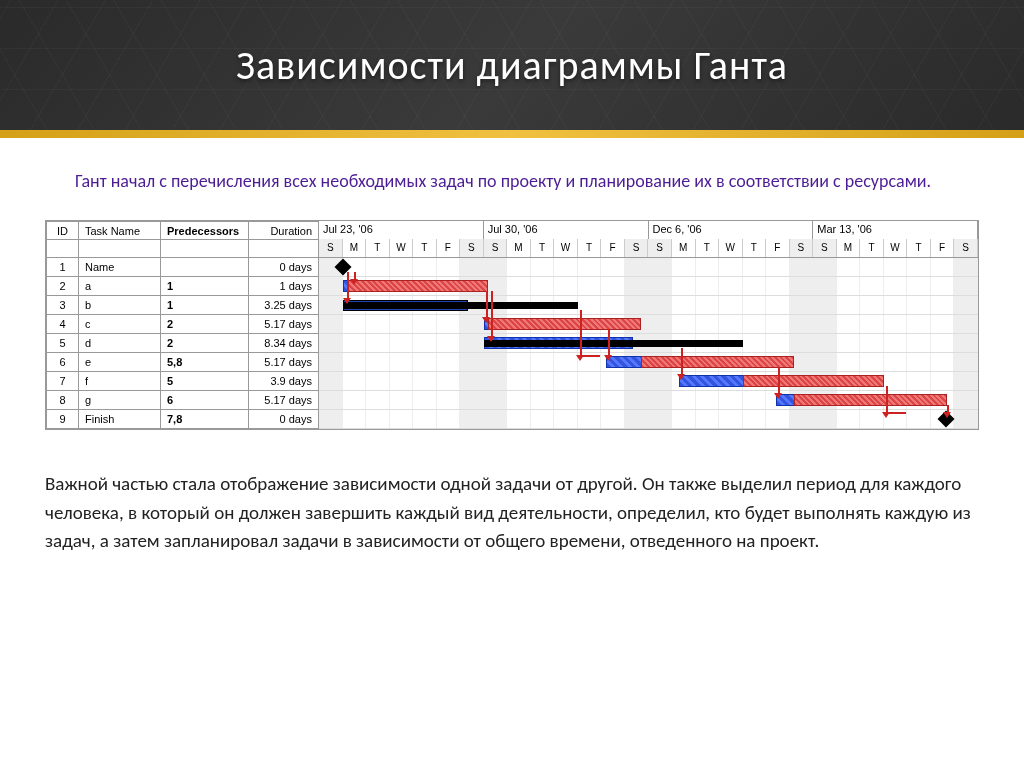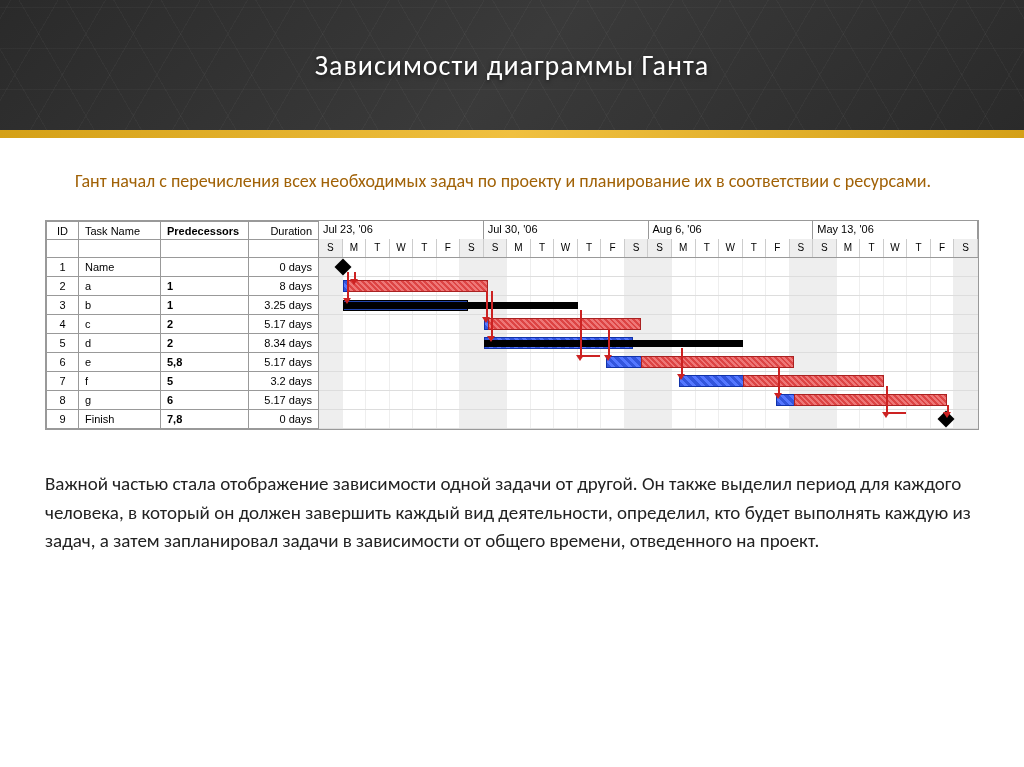--- a/index.html
+++ b/index.html
@@ -18,35 +18,35 @@
     content: '';
     position: absolute;
     inset: 0;
     background-image:
       repeating-linear-gradient(60deg, transparent, transparent 40px, rgba(255,255,255,0.03) 40px, rgba(255,255,255,0.03) 41px),
       repeating-linear-gradient(-60deg, transparent, transparent 40px, rgba(255,255,255,0.03) 40px, rgba(255,255,255,0.03) 41px),
       repeating-linear-gradient(0deg, transparent, transparent 40px, rgba(255,255,255,0.03) 40px, rgba(255,255,255,0.03) 41px);
   }
   .header h1 {
     color: #fff;
-    font-size: 28px;
+    font-size: 40px;
     font-weight: 400;
     text-shadow: 0 2px 4px rgba(0,0,0,0.5);
     z-index: 1;
     letter-spacing: 1px;
   }
   .divider { height: 8px; background: linear-gradient(to right, #d4a017, #f0c040, #d4a017); }
   
   .content { padding: 30px 45px; }
   .intro-text {
     font-size: 18px;
     line-height: 1.5;
     text-align: justify;
     margin-bottom: 25px;
-    color: #a16207;
+    color: #4c1d95;
     text-indent: 30px;
   }
   
   .gantt-container {
     border: 1px solid #999;
     margin-bottom: 40px;
     font-family: Arial, sans-serif;
     font-size: 11px;
     display: flex;
     background: #fff;
@@ -170,21 +170,21 @@
           <tr>
             <td class="col-id">1</td>
             <td class="col-name">Name</td>
             <td class="col-pred"></td>
             <td class="col-dur">0 days</td>
           </tr>
           <tr>
             <td class="col-id">2</td>
             <td class="col-name">a</td>
             <td class="col-pred">1</td>
-            <td class="col-dur">8 days</td>
+            <td class="col-dur">1 days</td>
           </tr>
           <tr>
             <td class="col-id">3</td>
             <td class="col-name">b</td>
             <td class="col-pred">1</td>
             <td class="col-dur">3.25 days</td>
           </tr>
           <tr>
             <td class="col-id">4</td>
             <td class="col-name">c</td>
@@ -200,21 +200,21 @@
           <tr>
             <td class="col-id">6</td>
             <td class="col-name">e</td>
             <td class="col-pred">5,8</td>
             <td class="col-dur">5.17 days</td>
           </tr>
           <tr>
             <td class="col-id">7</td>
             <td class="col-name">f</td>
             <td class="col-pred">5</td>
-            <td class="col-dur">3.2 days</td>
+            <td class="col-dur">3.9 days</td>
           </tr>
           <tr>
             <td class="col-id">8</td>
             <td class="col-name">g</td>
             <td class="col-pred">6</td>
             <td class="col-dur">5.17 days</td>
           </tr>
           <tr>
             <td class="col-id">9</td>
             <td class="col-name">Finish</td>
@@ -222,22 +222,22 @@
             <td class="col-dur">0 days</td>
           </tr>
         </tbody>
     </table>
 
     <div class="chart-area">
       <div class="chart-header">
         <div class="week-row" id="week-row">
             <div class="week-cell">Jul 23, '06</div>
             <div class="week-cell">Jul 30, '06</div>
-            <div class="week-cell">Aug 6, '06</div>
-            <div class="week-cell">May 13, '06</div>
+            <div class="week-cell">Dec 6, '06</div>
+            <div class="week-cell">Mar 13, '06</div>
           </div>
         <div class="day-row" id="day-row">
             <div class="day-cell weekend">S</div>
             <div class="day-cell">M</div>
             <div class="day-cell">T</div>
             <div class="day-cell">W</div>
             <div class="day-cell">T</div>
             <div class="day-cell">F</div>
             <div class="day-cell weekend">S</div>
             <div class="day-cell weekend">S</div>

